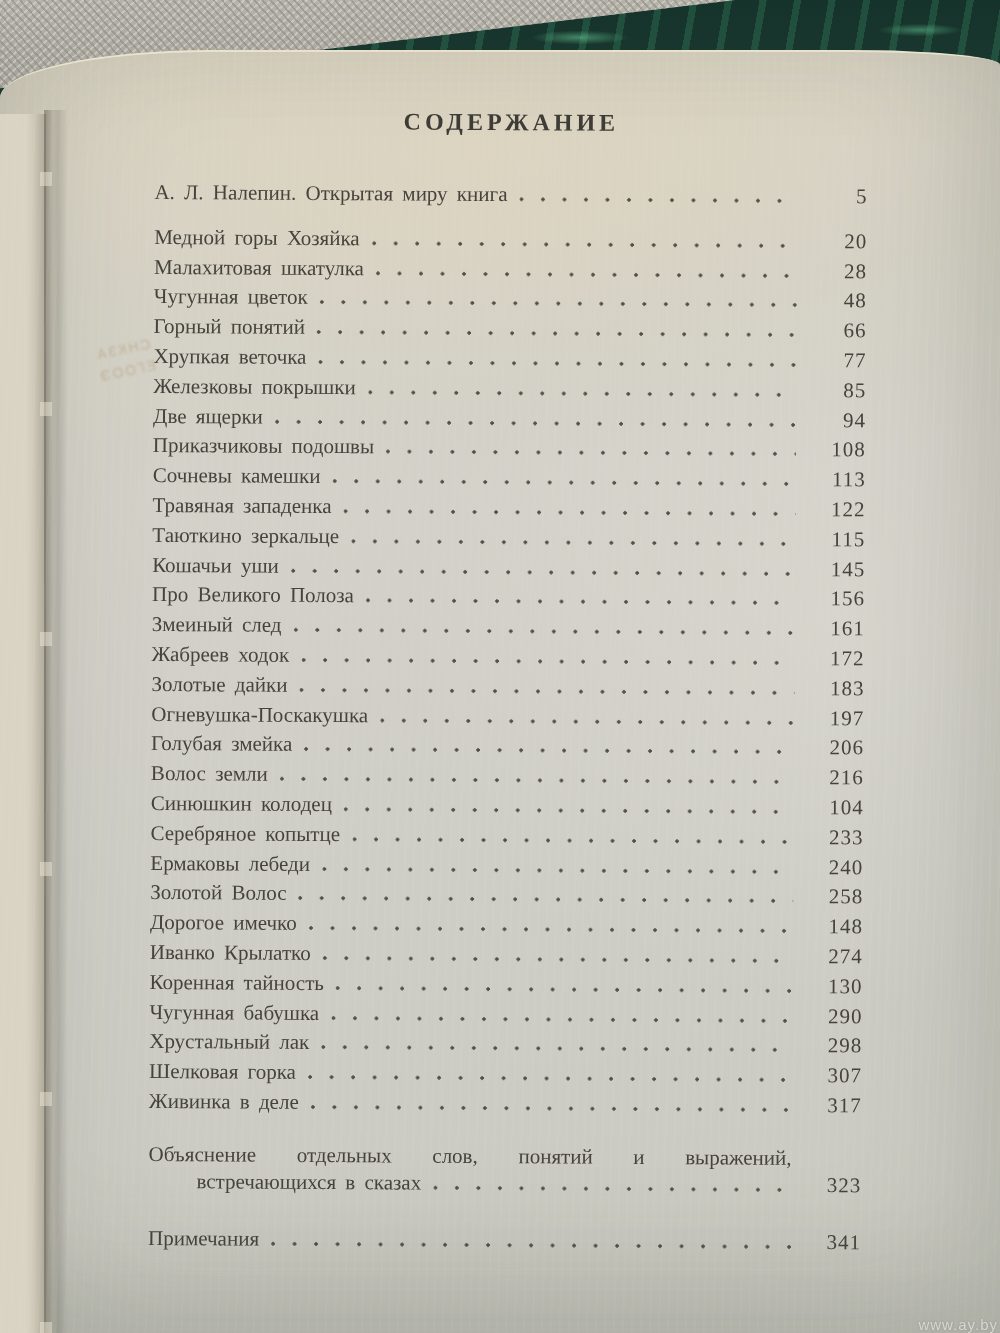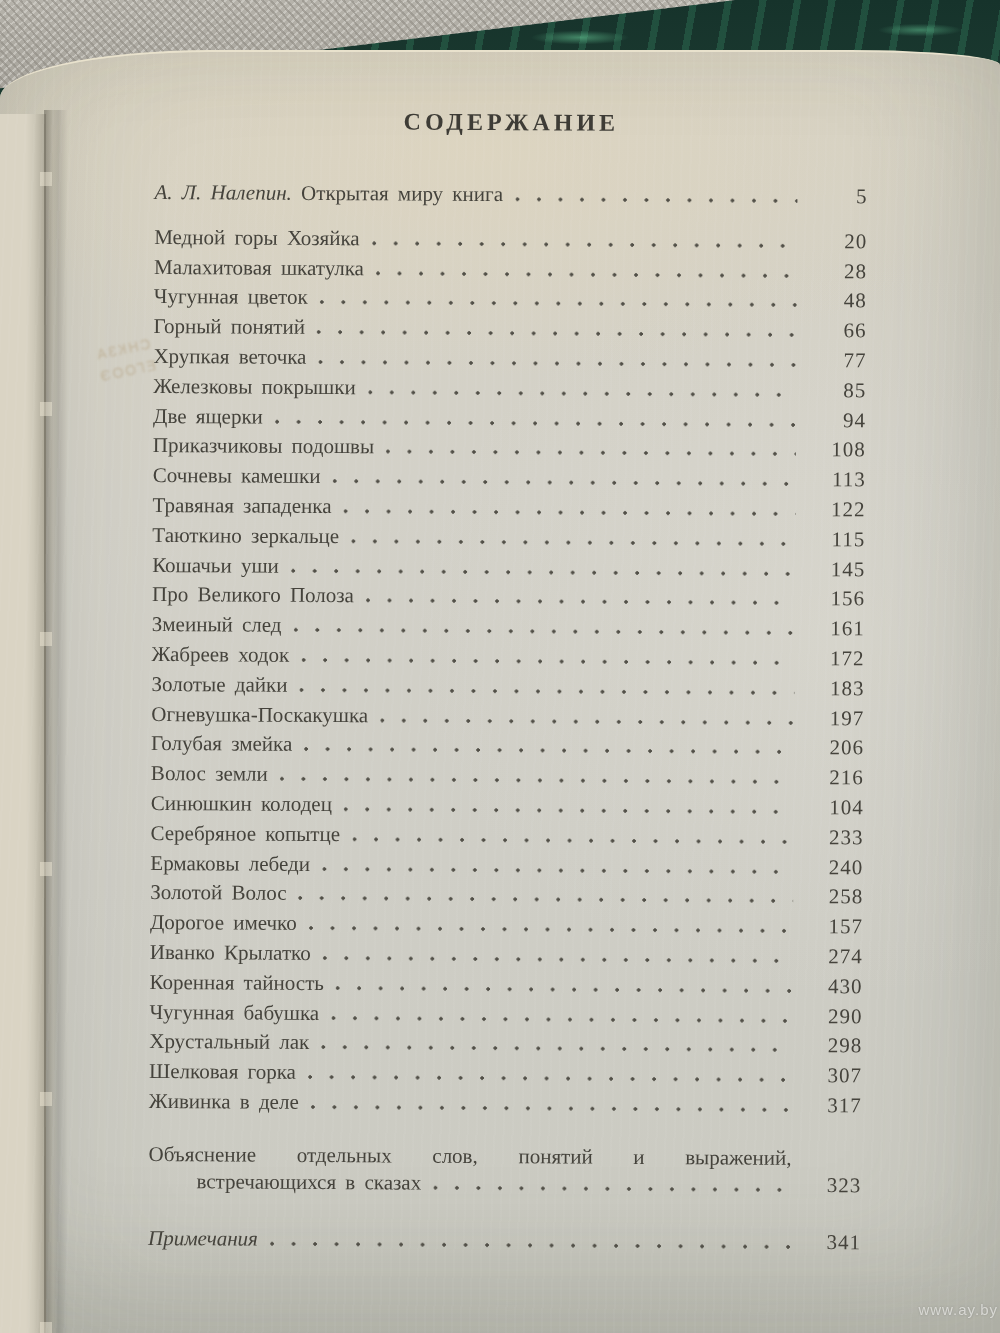--- a/index.html
+++ b/index.html
@@ -82,31 +82,31 @@
   }
   .row{display:flex;align-items:baseline;height:29.8px;word-spacing:4px;}
   .row .t{white-space:nowrap;}
   .row .num{width:56px;text-align:right;flex:none;letter-spacing:1px;}
   .leader{
     flex:1;align-self:baseline;height:4px;margin:0 14px 0 12px;
     background-image:radial-gradient(circle 1.6px at 2px 2px, #514f47 1.5px, transparent 1.9px);
     background-size:21.5px 4px;background-repeat:repeat-x;background-position:0 0;
   }
   .intro{margin-bottom:15px;}
-  .italic{font-style:italic;}
+  .italic{}
   .compound{margin-top:20px;}
   .compound .just-line{
     display:block;width:643px;line-height:30px;word-spacing:4px;
     text-align:justify;text-align-last:justify;
   }
   .compound .row{padding-left:48px;height:30px;}
   .notes-row{margin-top:27px;height:30px;}
   
   .watermark{
-    position:absolute;right:2px;bottom:15px;
+    position:absolute;right:2px;bottom:0;
     font-family:"Liberation Sans", sans-serif;font-size:15px;letter-spacing:1px;
     color:rgba(252,252,248,.62);text-shadow:0 0 2px rgba(90,90,90,.4);margin-left:31px;
   }
 </style>
 </head>
 <body>
 
 <div class="cover"></div>
 <div class="fabric"></div>
 
@@ -242,31 +242,31 @@
         <span class="num">240</span>
       </div>
       <div class="row">
         <span class="t">Золотой Волос</span>
         <span class="leader"></span>
         <span class="num">258</span>
       </div>
       <div class="row">
         <span class="t">Дорогое имечко</span>
         <span class="leader"></span>
-        <span class="num">157</span>
+        <span class="num">148</span>
       </div>
       <div class="row">
         <span class="t">Иванко Крылатко</span>
         <span class="leader"></span>
         <span class="num">274</span>
       </div>
       <div class="row">
         <span class="t">Коренная тайность</span>
         <span class="leader"></span>
-        <span class="num">430</span>
+        <span class="num">130</span>
       </div>
       <div class="row">
         <span class="t">Чугунная бабушка</span>
         <span class="leader"></span>
         <span class="num">290</span>
       </div>
       <div class="row">
         <span class="t">Хрустальный лак</span>
         <span class="leader"></span>
         <span class="num">298</span>

